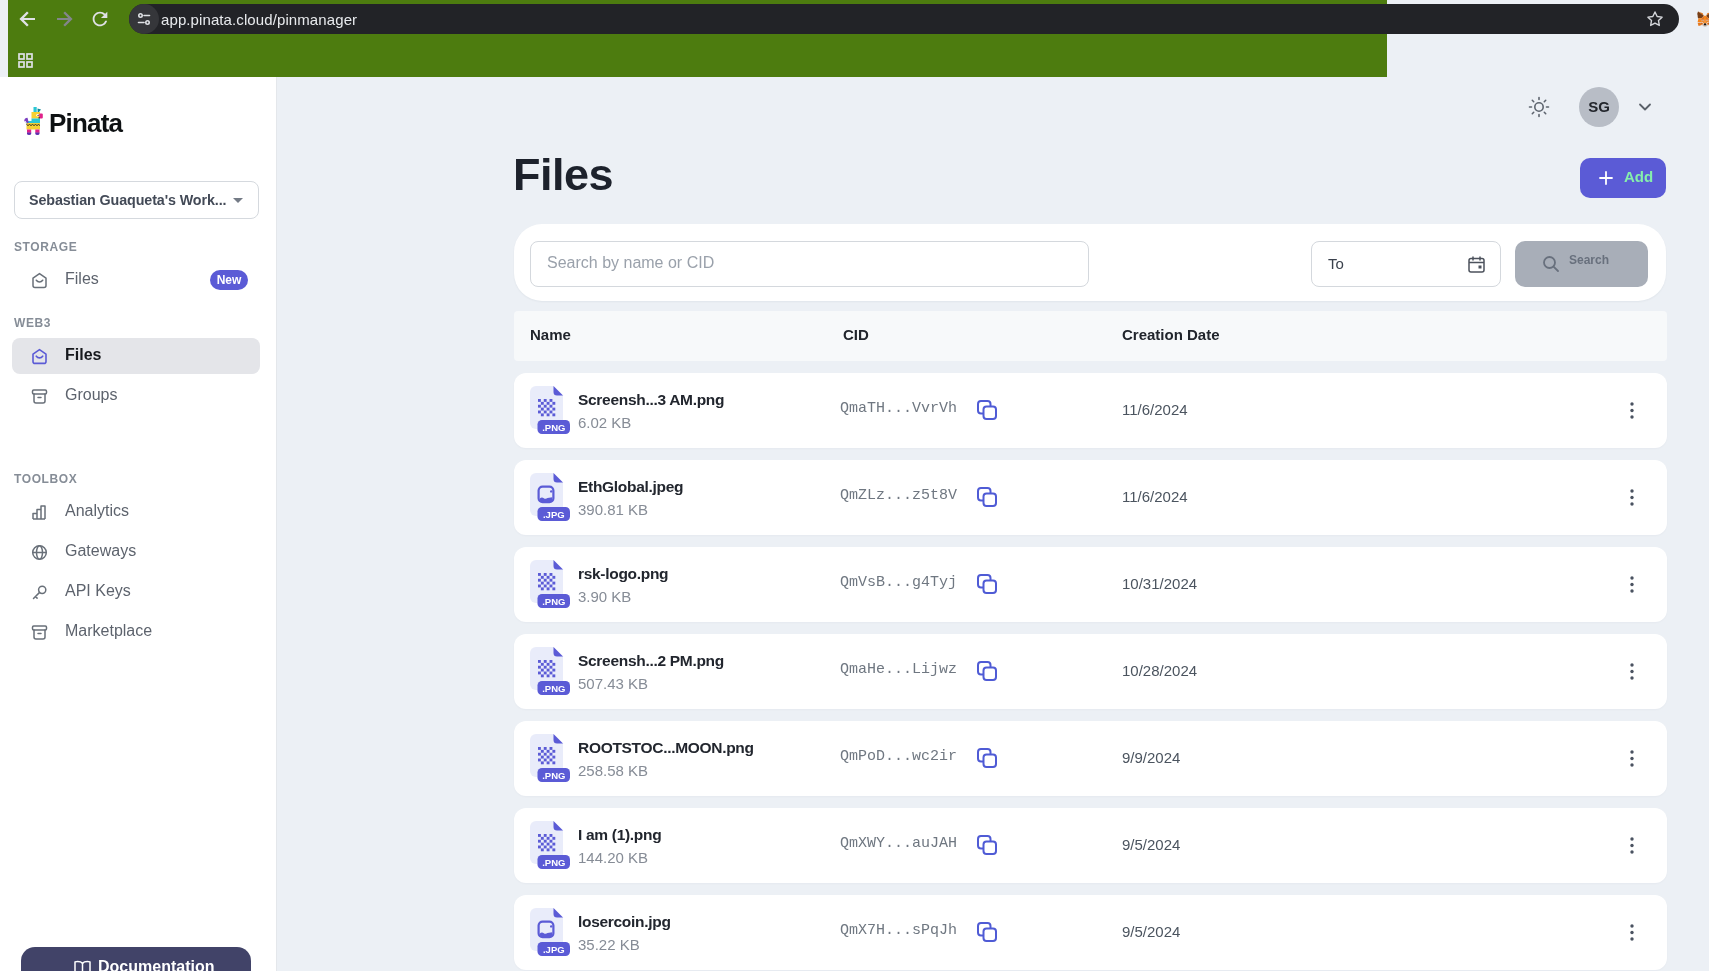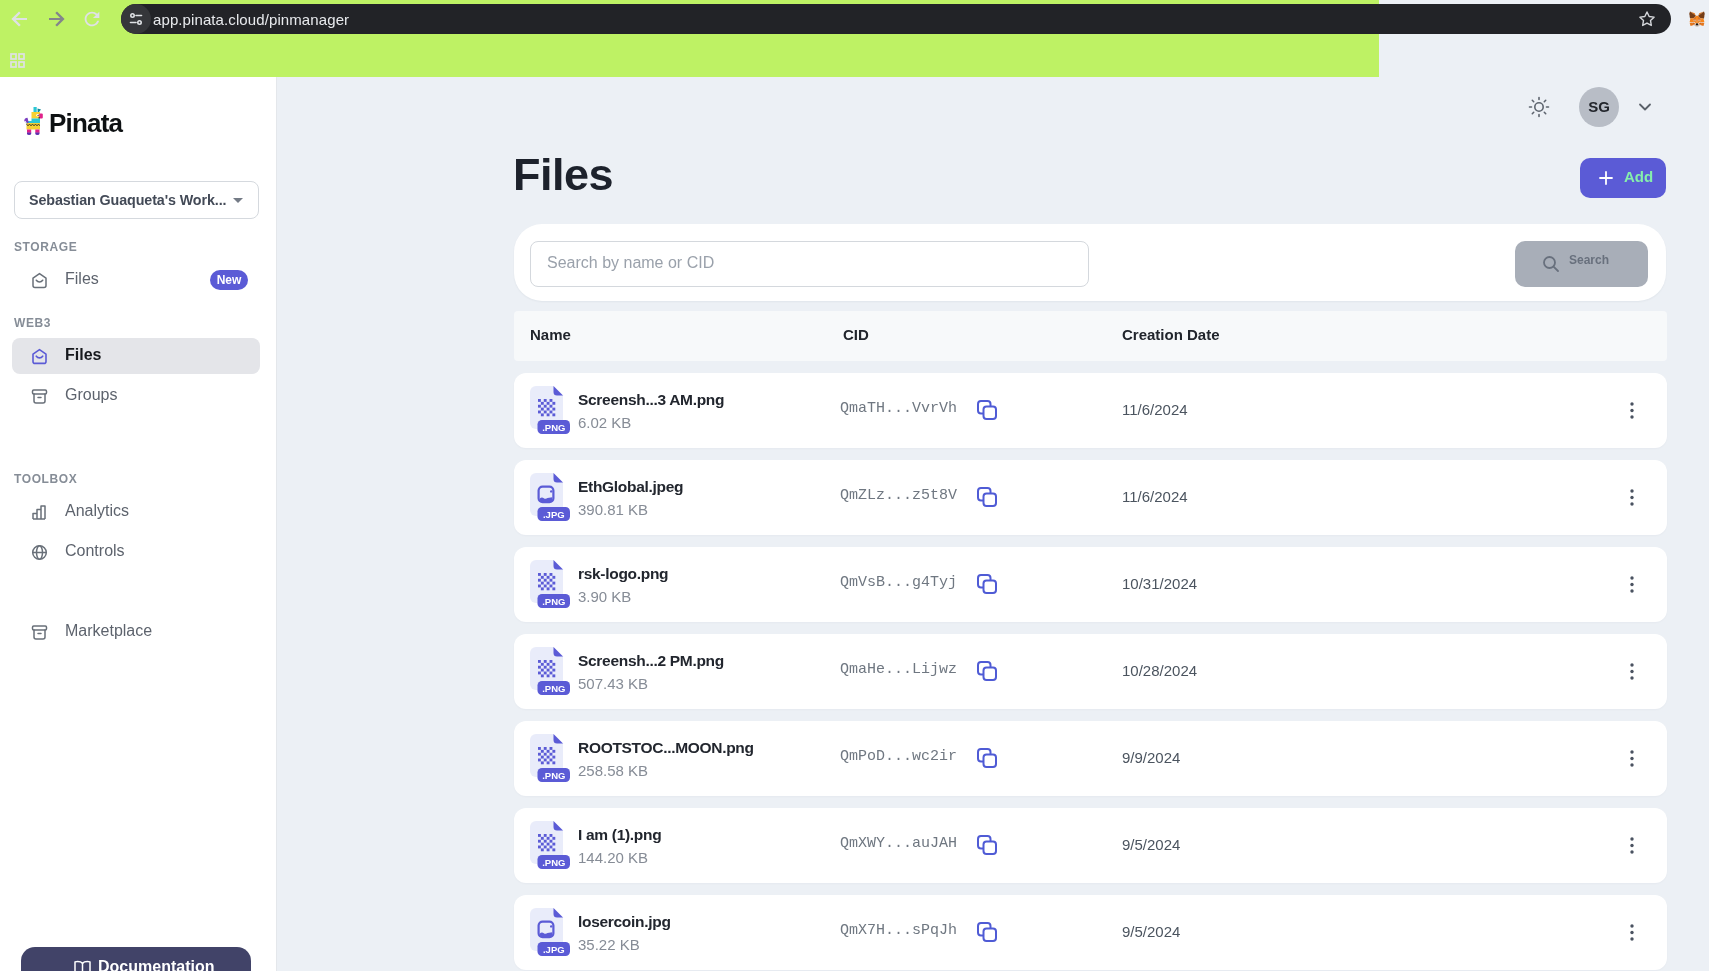--- a/index.html
+++ b/index.html
@@ -1,21 +1,21 @@
 <!DOCTYPE html>
 <html><head>
 <meta charset="utf-8">
 <style>
   * { margin:0; padding:0; box-sizing:border-box; }
   html,body { width:1709px; height:971px; overflow:hidden; }
   body { font-family:"Liberation Sans", sans-serif; position:relative; background:#ecf0f5; }
   .abs { position:absolute; }
 
   
-  #chrome { position:absolute; left:0; top:0; width:1379px; height:77px; background:#bef264; }
+  #chrome { position:absolute; left:8px; top:0; width:1379px; height:77px; background:#4d7c0f; }
   #urlpill { position:absolute; left:121px; top:4px; width:1550px; height:30px; border-radius:15px; background:#222327; }
   #tunecirc { position:absolute; left:0px; top:0px; width:30px; height:30px; border-radius:50%; background:#35363a; }
   #urltext { position:absolute; left:32px; top:6.5px; color:#e8eaed; font-size:15px; font-weight:500; letter-spacing:0.1px; }
 
   
   #sidebar { position:absolute; left:0; top:77px; width:277px; height:894px; background:#ffffff; border-right:1px solid #e4e7eb; overflow:hidden; }
   #wordmark { position:absolute; left:49px; top:31px; font-size:26px; font-weight:800; color:#0e1113; letter-spacing:-0.8px; }
   #wsel { position:absolute; left:14px; top:88px; width:245px; height:38px; border:1px solid #d5d9de; border-radius:8px; background:#fff;margin-top:16px; }
   #wsel .txt { position:absolute; left:14px; top:10px; font-size:14.3px; font-weight:600; color:#434a57; letter-spacing:-0.1px; }
   #wsel .caret { position:absolute; right:15px; top:16px; width:0; height:0; border-left:5px solid transparent; border-right:5px solid transparent; border-top:5.5px solid #747b86; }
@@ -186,21 +186,28 @@
         <path d="M2 15V9.5h4V15M6 15V5.5h4V15M10 15V2h4v13M2 15h12"></path>
       </svg>
     <div class="lb">Analytics</div>
   </div>
   <div class="navitem" style="top:457px">
     <svg class="ic" width="17" height="17" viewBox="0 0 17 17" fill="none" stroke="#697079" stroke-width="1.5">
         <circle cx="8.5" cy="8.5" r="6.8"></circle>
         <ellipse cx="8.5" cy="8.5" rx="3" ry="6.8"></ellipse>
         <path d="M1.7 8.5h13.6"></path>
       </svg>
-    <div class="lb">Controls</div>
+    <div class="lb">Gateways</div>
+  </div>
+  <div class="navitem" style="top:497px">
+    <svg class="ic" width="17" height="17" viewBox="0 0 17 17" fill="none" stroke="#697079" stroke-width="1.5" stroke-linecap="round" stroke-linejoin="round">
+        <circle cx="11.2" cy="5.8" r="3.6"></circle>
+        <path d="M8.6 8.4 2.5 14.5M4.5 12.5l1.6 1.6M2.5 14.5l.1-.1"></path>
+      </svg>
+    <div class="lb">API Keys</div>
   </div>
   <div class="navitem" style="top:537px">
     <svg class="ic" width="17" height="17" viewBox="0 0 17 17" fill="none" stroke="#697079" stroke-width="1.5" stroke-linejoin="round" stroke-linecap="round">
         <rect x="1.5" y="2" width="14" height="4" rx="1.2"></rect>
         <path d="M3 6v7c0 1.1.9 2 2 2h7c1.1 0 2-.9 2-2V6"></path>
         <path d="M7 9.5h3"></path>
       </svg>
     <div class="lb">Marketplace</div>
   </div>
 
@@ -229,20 +236,28 @@
   <svg class="abs" style="left:18px;top:12px" width="16" height="16" viewBox="0 0 16 16" fill="none" stroke="#fff" stroke-width="1.8" stroke-linecap="round">
       <path d="M8 2v12M2 8h12"></path>
     </svg>
   <div class="lb">Add</div>
 </div>
 
 <div id="searchcard">
   <div class="input" id="searchinput">
       <div class="ph">Search by name or CID</div>
     </div>
+  <div class="input" id="toinput">
+    <div class="val">To</div>
+    <svg class="calic" width="19" height="19" viewBox="0 0 19 19" fill="none" stroke="#4c525c" stroke-width="1.5" stroke-linejoin="round">
+        <rect x="2" y="3.5" width="15" height="13.5" rx="2"></rect>
+        <path d="M2 7.5h15M6 1.5v4M13 1.5v4"></path>
+        <rect x="11.5" y="10.5" width="3" height="3" fill="#4c525c" stroke="none"></rect>
+      </svg>
+  </div>
   <div id="searchbtn">
     <svg class="abs" style="left:26px;top:13px" width="20" height="20" viewBox="0 0 20 20" fill="none" stroke="#68707d" stroke-width="1.8" stroke-linecap="round">
         <circle cx="8.5" cy="8.5" r="5.5"></circle>
         <path d="M12.8 12.8 17 17"></path>
       </svg>
     <div class="lb">Search</div>
   </div>
 </div>
 
 <div id="thead">

